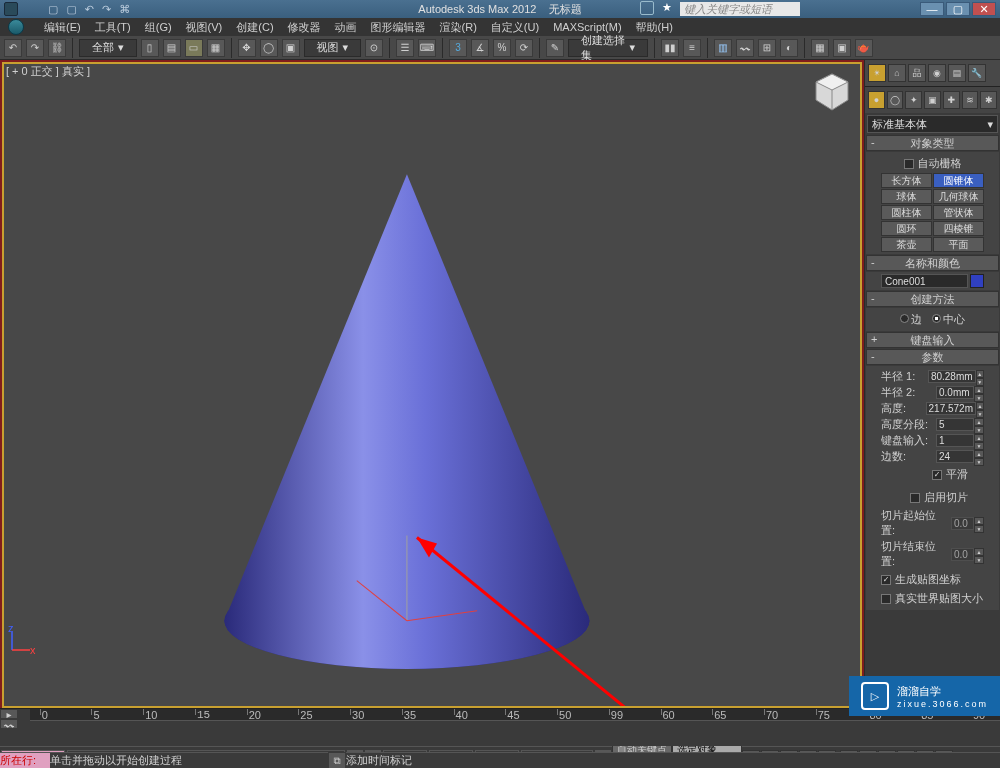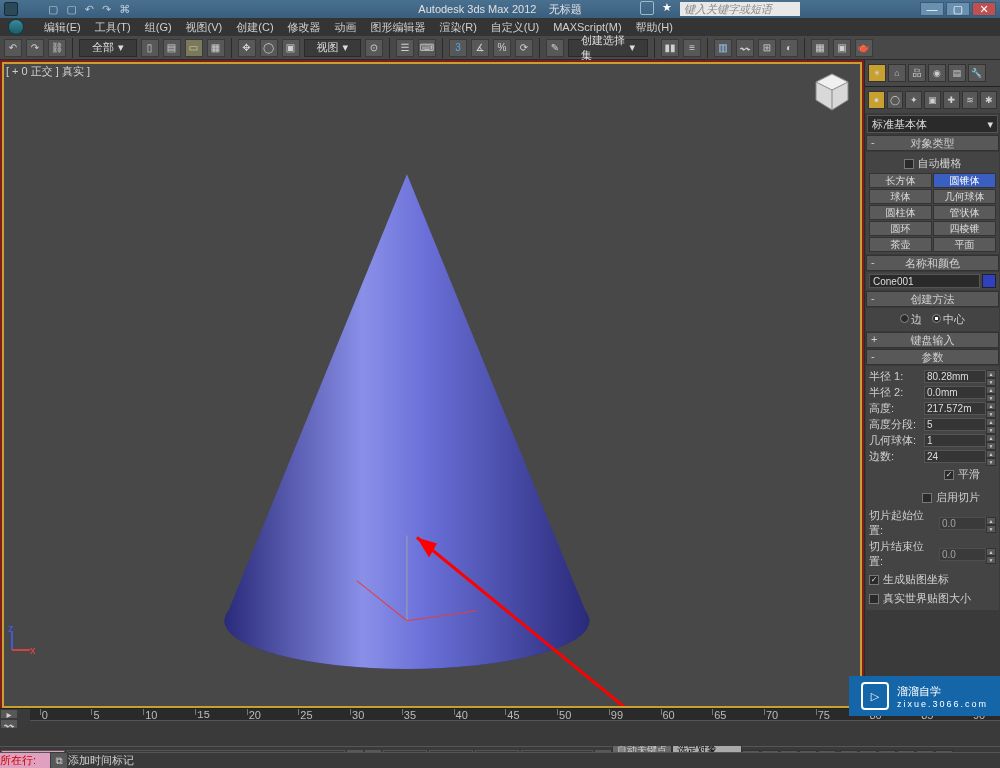--- a/index.html
+++ b/index.html
@@ -31,21 +31,21 @@
 .viewcube { position: absolute; top: 6px; right: 6px; width: 44px; height: 44px; }
 
 .command-panel { width: 136px; background: #3a3a3a; border-left: 1px solid #2a2a2a; overflow: hidden; }
 .cp-row { display: flex; }
 .cp-icon { width: 18px; height: 18px; margin: 2px 1px; background: #585858; border: 1px solid #333; display: inline-flex; align-items: center; justify-content: center; font-size: 9px; }
 .cp-icon.active { background: #c8a030; }
 .cp-drop { margin: 2px; height: 18px; background: #2a2a2a; border: 1px solid #555; color: #ddd; display: flex; align-items: center; padding: 0 4px; justify-content: space-between; }
 
 .rollout-title { height: 16px; background: #585858; border: 1px solid #333; text-align: center; color: #d0d0d0; position: relative; margin: 1px; }
 .rollout-title .tog { position: absolute; left: 4px; }
-.rollout-body { background: #444; padding: 2px 3px; margin: 0 1px; }
+.rollout-body { background: #444; padding: 2px 15px; margin: 0 1px; }
 .prim-grid { display: grid; grid-template-columns: 1fr 1fr; gap: 1px; }
 .prim-btn { height: 15px; background: #5a5a5a; border: 1px solid #333; text-align: center; color: #ddd; font-size: 10px; line-height: 13px; }
 .prim-btn.active { background: #3a5fc0; color: #fff; }
 .cb-row { display: flex; align-items: center; gap: 4px; padding: 2px 0; font-size: 10px; }
 .cb { width: 10px; height: 10px; border: 1px solid #777; background: #2a2a2a; display: inline-flex; align-items: center; justify-content: center; font-size: 8px; }
 .cb.checked::after { content: "✓"; color: #ddd; }
 .txt-in { height: 14px; flex: 1; background: #2a2a2a; border: 1px solid #555; color: #ddd; padding: 0 3px; font-size: 10px; display: flex; align-items: center; }
 .swatch { width: 14px; height: 14px; background: #3040c0; border: 1px solid #222; }
 .radio-row { display: flex; gap: 10px; justify-content: center; padding: 2px; font-size: 10px; }
 .radio { width: 9px; height: 9px; border-radius: 50%; border: 1px solid #888; background: #2a2a2a; display: inline-block; margin-right: 2px; }
@@ -293,21 +293,21 @@
         </div>
       <div class="param-row">
           <span class="lbl">高度分段:</span>
           <span class="spin">5</span>
           <span class="sp-arrows">
             <div>▲</div>
             <div>▼</div>
           </span>
         </div>
       <div class="param-row">
-          <span class="lbl">几何球体:</span>
+          <span class="lbl">键盘输入:</span>
           <span class="spin">1</span>
           <span class="sp-arrows">
             <div>▲</div>
             <div>▼</div>
           </span>
         </div>
       <div class="param-row">
           <span class="lbl">边数:</span>
           <span class="spin">24</span>
           <span class="sp-arrows">
@@ -441,20 +441,21 @@
     <span class="nb"></span>
     <span class="nb"></span>
     <span class="nb"></span>
     <span class="nb"></span>
     <span class="nb"></span>
     <span class="nb"></span>
   </div>
 </div>
 <div style="position:absolute;bottom:0;left:0;width:100%;height:16px;background:#3a3a3a;border-top:1px solid #555;display:flex;align-items:center">
   <div class="seg pink-seg" style="width:50px;color:#c00">所在行:</div>
+  <div class="seg" style="width:278px">单击并拖动以开始创建过程</div>
   <span class="tbtn">⧉</span>
   <div class="seg" style="width:160px">添加时间标记</div>
 </div>
 
 <div class="watermark">
   <div class="play">▷</div>
   <div>
     <div>溜溜自学</div>
     <span class="url">zixue.3066.com</span>
   </div>

